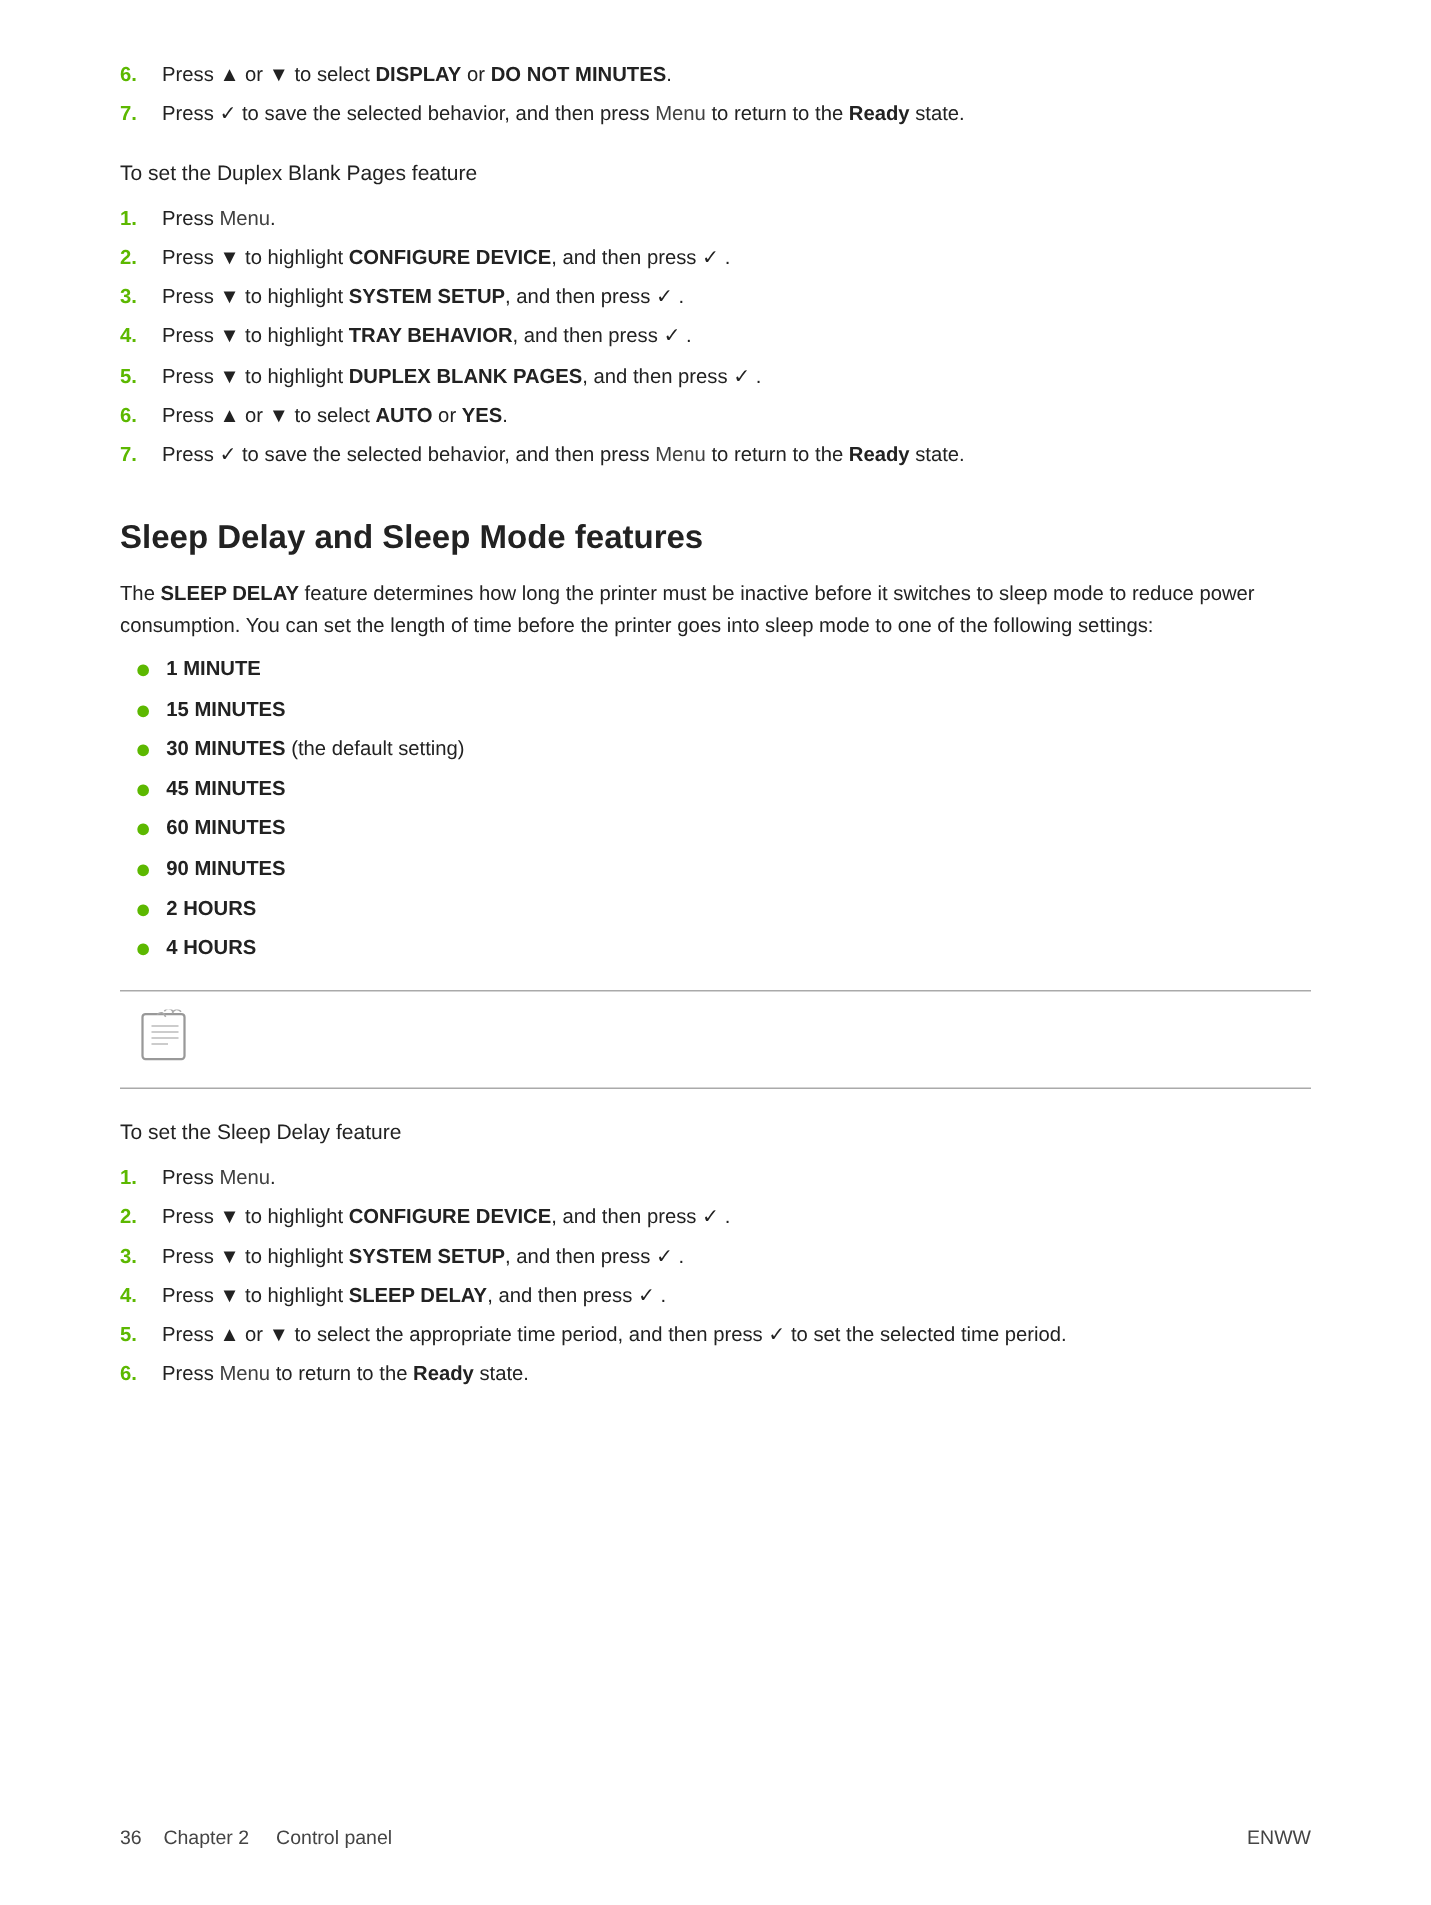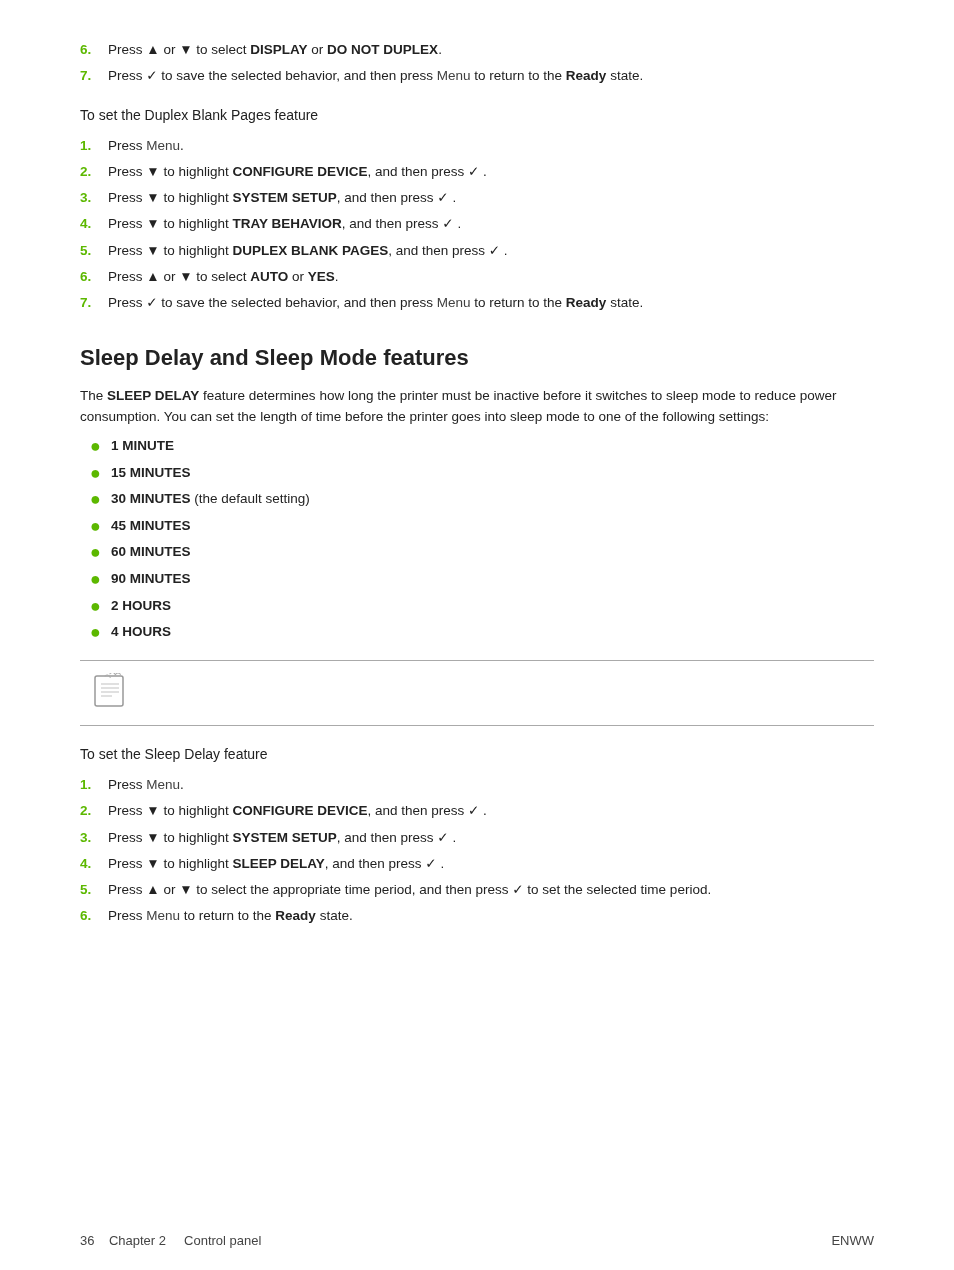--- a/index.html
+++ b/index.html
@@ -83,40 +83,40 @@
     }
     .note-text {
       font-size: 13px;
       color: #222;
     }
     .note-label {
       font-weight: bold;
     }
     .footer {
       position: absolute;
-      bottom: 20px;
+      bottom: 36px;
       left: 80px;
       right: 80px;
       display: flex;
       justify-content: space-between;
       font-size: 13px;
       color: #444;
     }
     p.intro-text {
       line-height: 1.55;
     }
   </style>
 </head>
 <body>
 
 <ol class="step-list">
   <li>
     <span class="step-num">6.</span>
     <span class="step-content">
-      Press <span>▲</span> or <span>▼</span> to select <strong>DISPLAY</strong> or <strong>DO NOT DUPLEX</strong>.
+      Press <span>▲</span> or <span>▼</span> to select <strong>DISPLAY</strong> or <strong>DO NOT MINUTES</strong>.
     </span>
   </li>
   <li>
     <span class="step-num">7.</span>
     <span class="step-content">
       Press <span>✓</span> to save the selected behavior, and then press <span class="green">Menu</span> to return to the <strong>Ready</strong> state.
     </span>
   </li>
 </ol>
 

